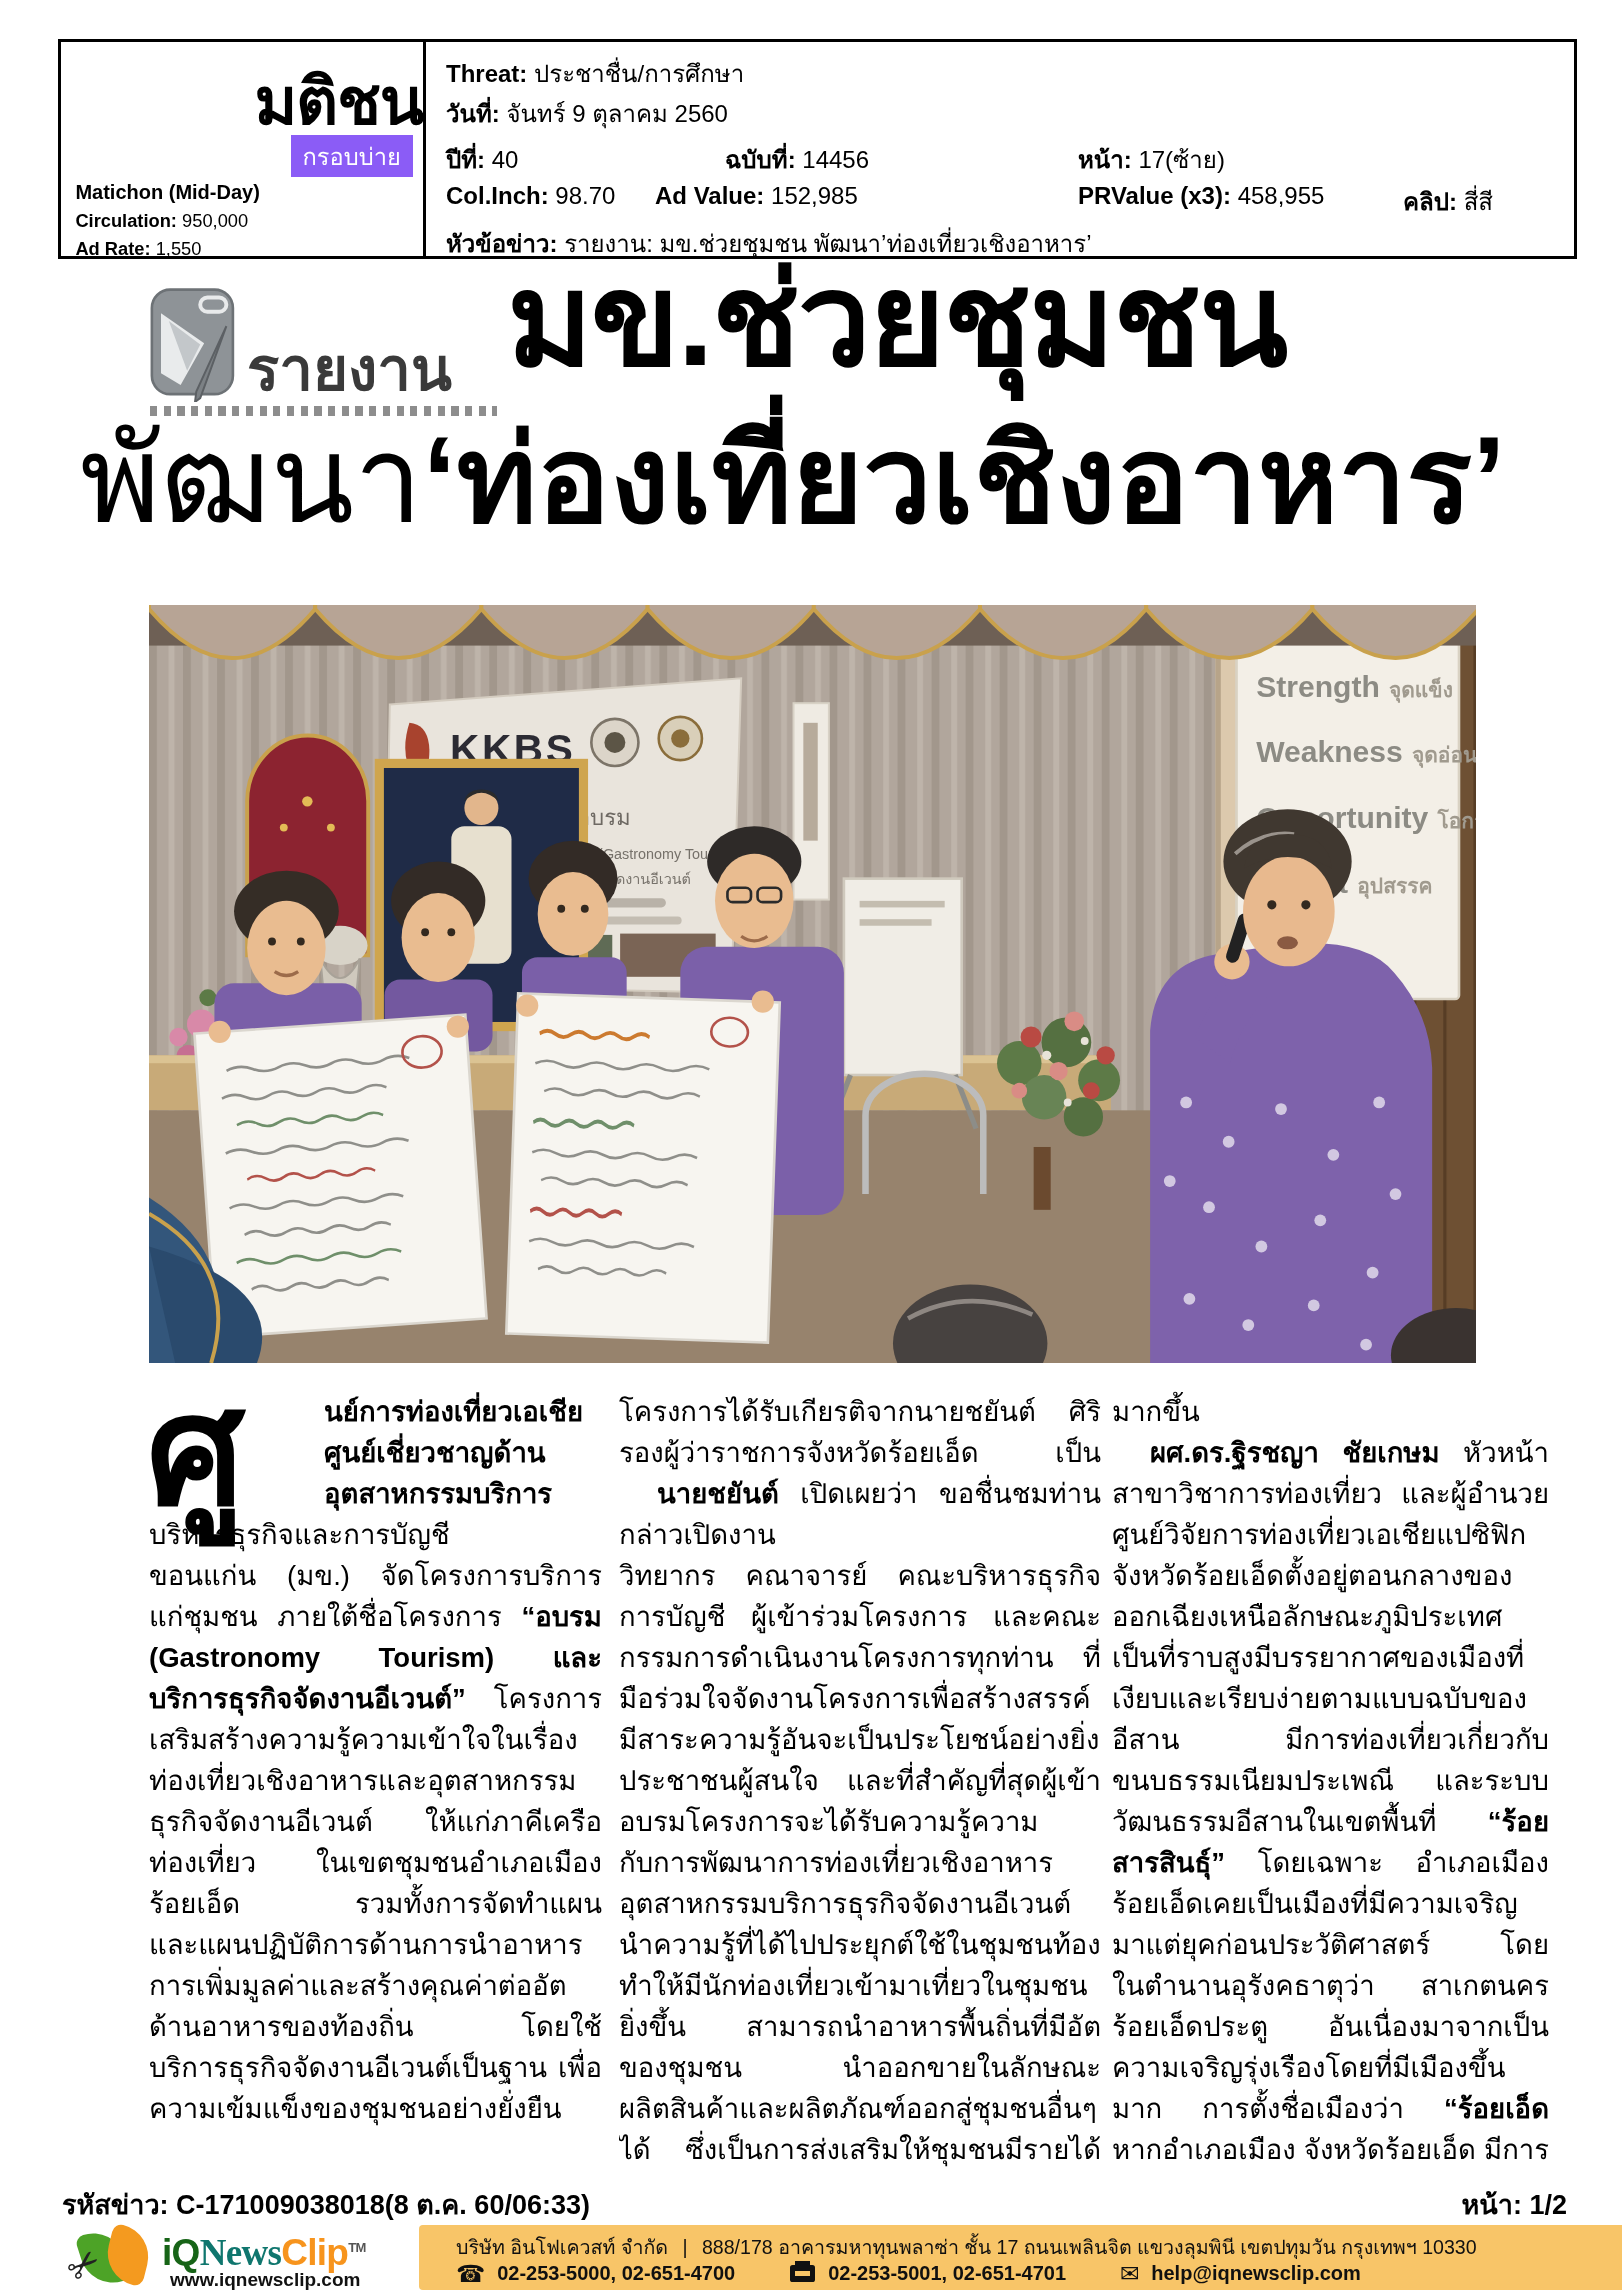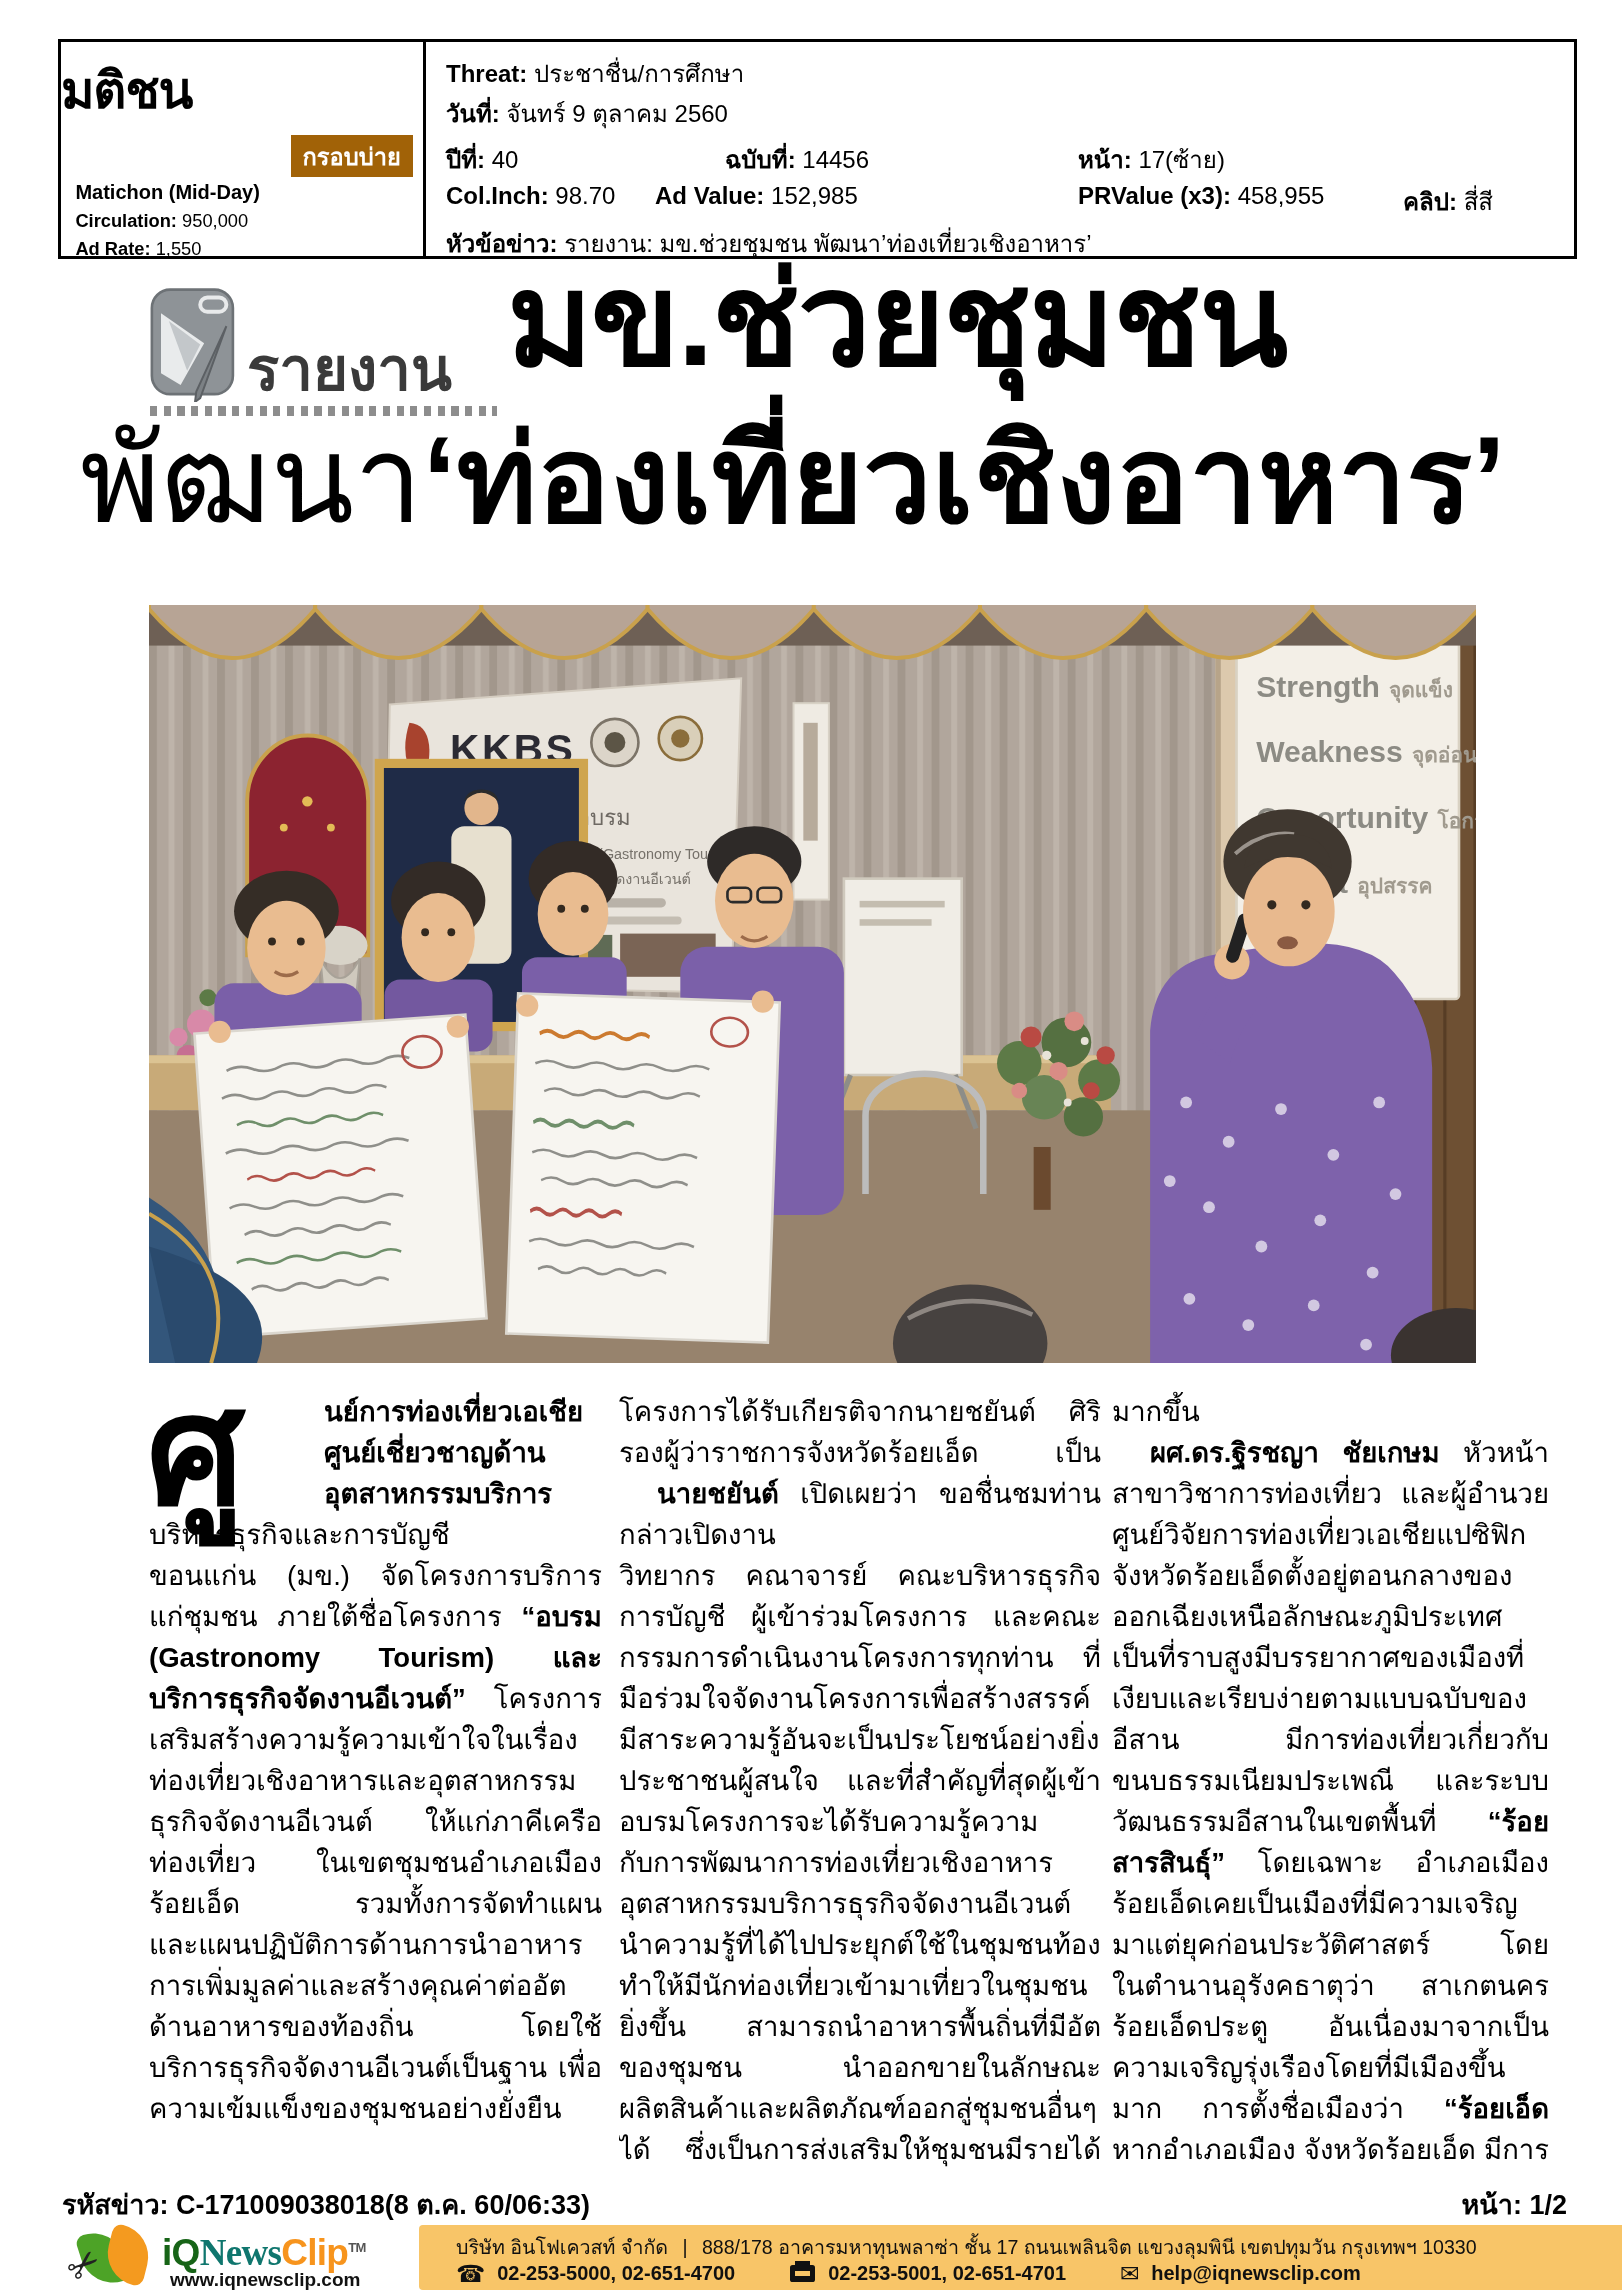--- a/index.html
+++ b/index.html
@@ -1,21 +1,21 @@
 <!DOCTYPE html>
 <html style="font-size:10.5px"><head>
 <meta charset="utf-8">
 <style>
   html,body{margin:0;padding:0;background:#ffffff;}
   body{width:1622px;height:2295px;position:relative;font-family:"Liberation Sans",sans-serif;color:#000;}
   
   .header-box{position:absolute;left:58px;top:39px;width:1519px;height:220px;border:3.9px solid #000;box-sizing:border-box;}
   .header-left{position:absolute;left:0;top:0;width:365px;height:100%;border-right:3.3px solid #000;box-sizing:border-box;}
-  .m-logo{position:absolute;left:0;top:6.5px;width:100%;text-align:left;font-size:51px;font-weight:800;letter-spacing:-1.3px;}
-  .m-badge{position:absolute;right:10.5px;top:93px;background:#a16207;color:#fff;font-size:23.6px;font-weight:700;padding:2.6px 11.8px;}
+  .m-logo{position:absolute;left:0;top:6.5px;width:100%;text-align:right;font-size:65px;font-weight:800;letter-spacing:-1.3px;}
+  .m-badge{position:absolute;right:10.5px;top:93px;background:#8b5cf6;color:#fff;font-size:23.6px;font-weight:400;padding:2.6px 11.8px;}
   .m-en{position:absolute;left:14.4px;top:139px;font-size:20px;font-weight:700;}
   .m-meta{position:absolute;left:14.4px;font-size:18.3px;}
   .m-meta b{font-size:18.3px;}
   .header-right{position:absolute;left:368px;top:0;right:0;height:100%;}
   .hrow{position:absolute;font-size:24px;white-space:nowrap;}
   .hrow b{font-weight:700;}
   
   .kicker-wrap{position:absolute;left:149px;top:287px;width:353px;height:131px;}
   .kicker-label{position:absolute;left:98px;top:34px;font-size:60px;font-weight:600;color:#3a3a3a;}
   .kicker-dots{position:absolute;left:1.3px;top:119px;width:347px;height:9.8px;

